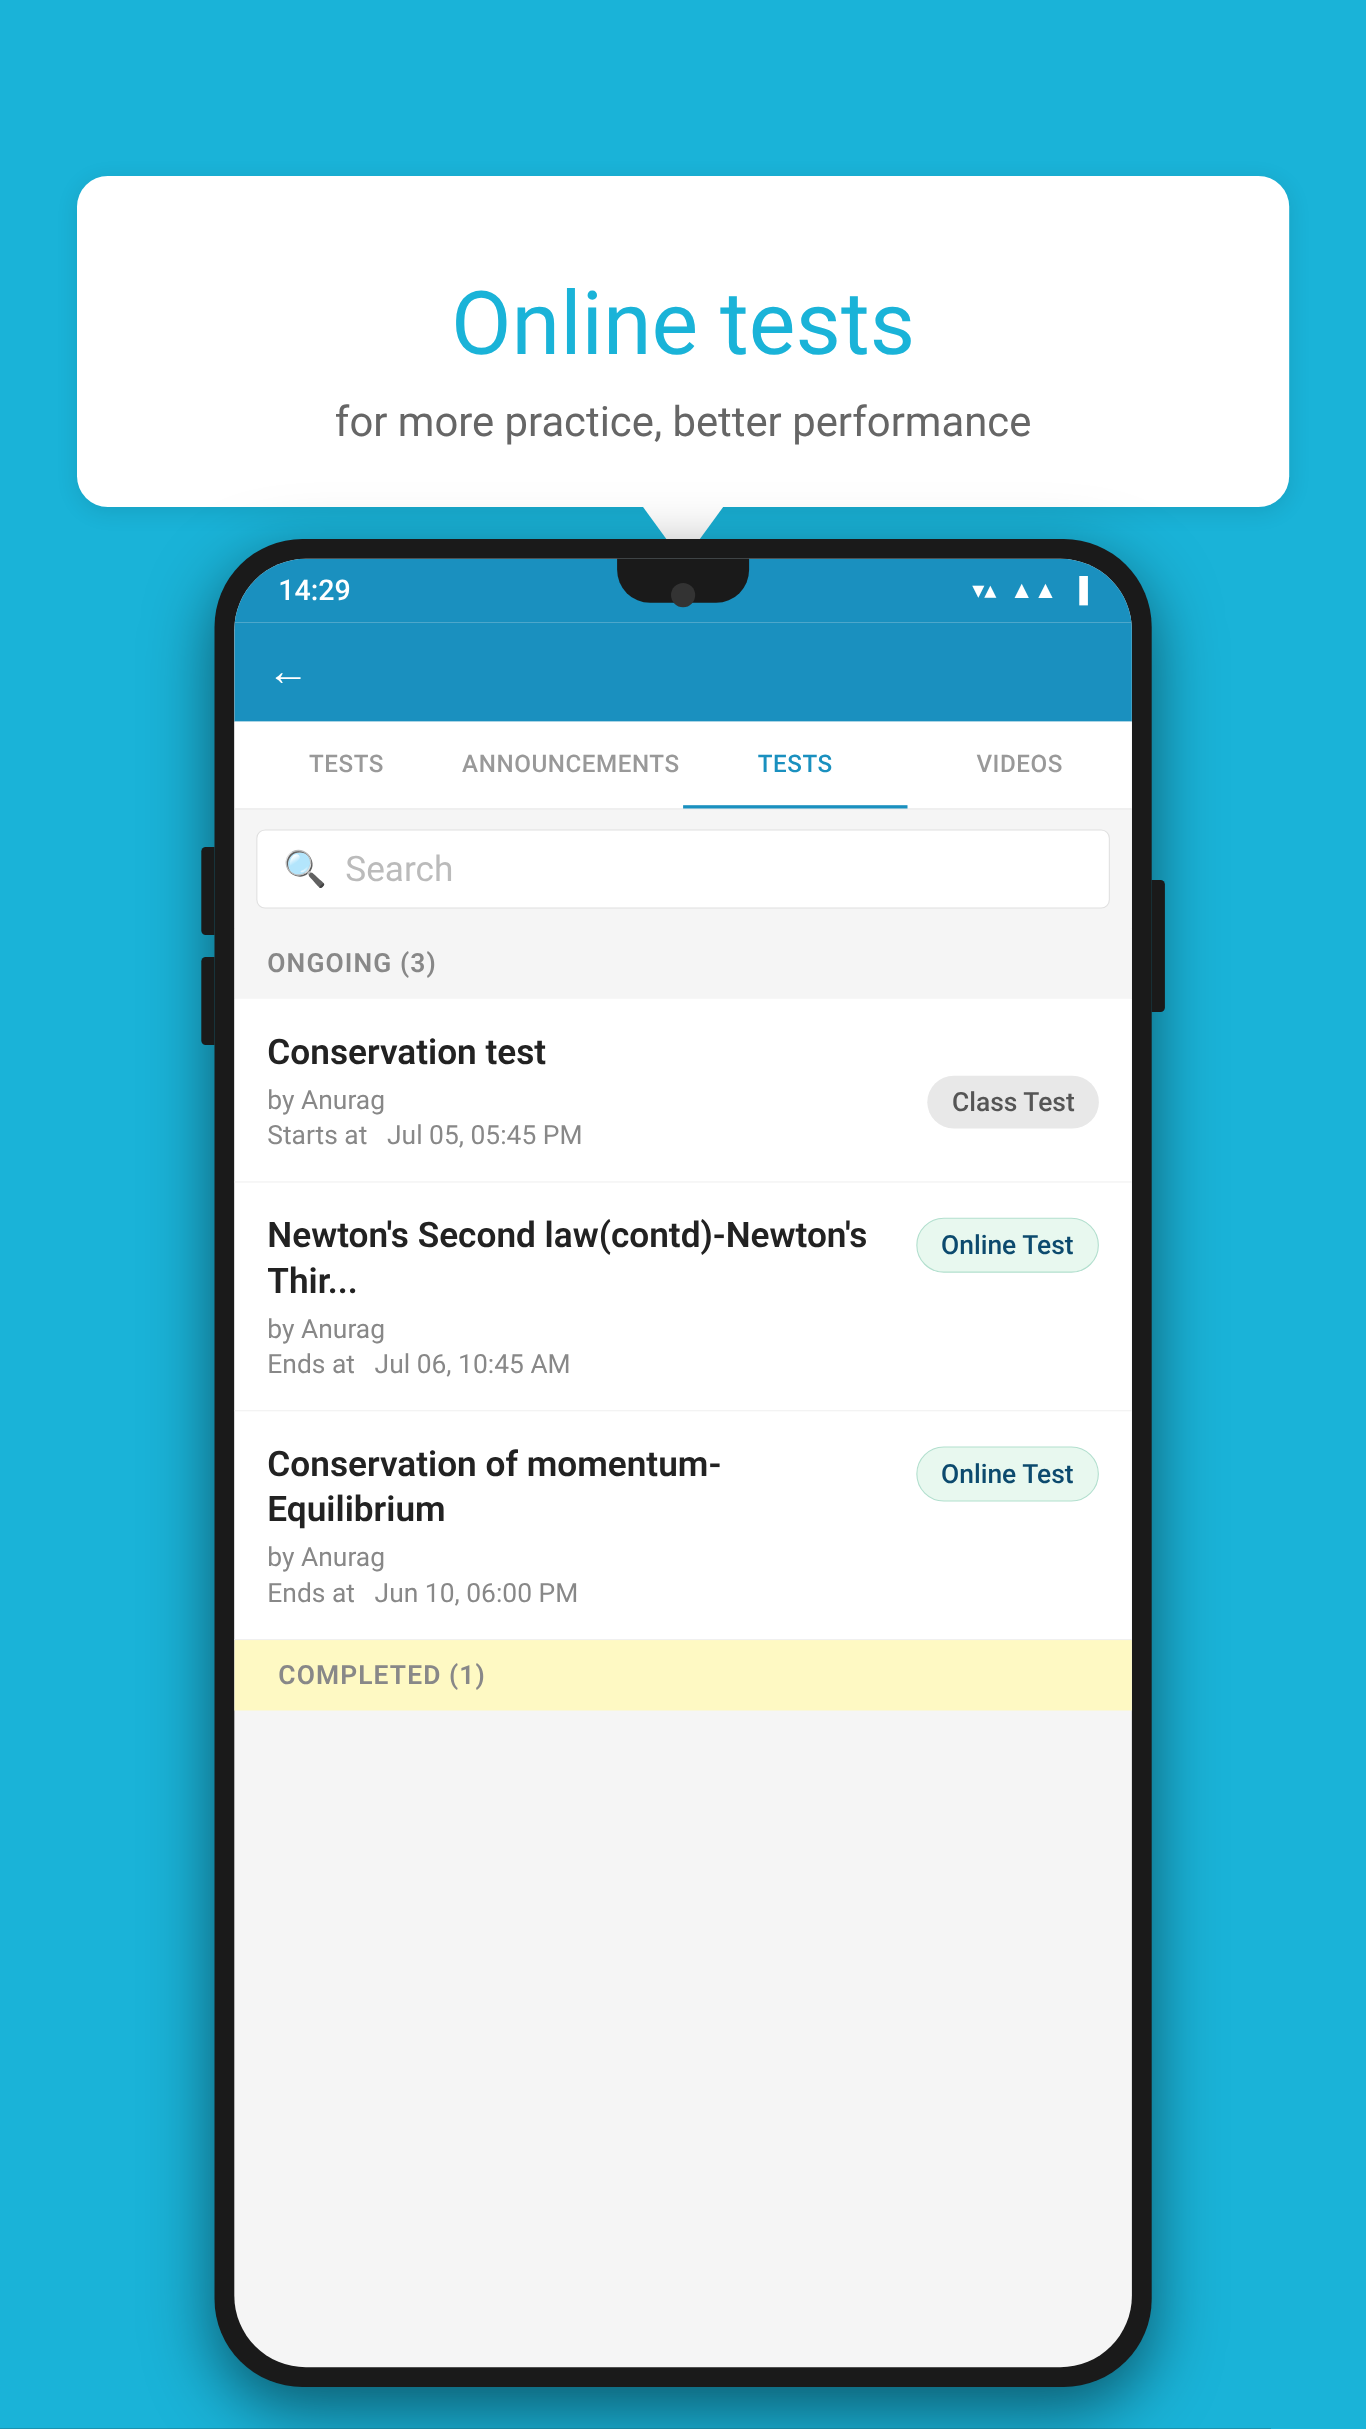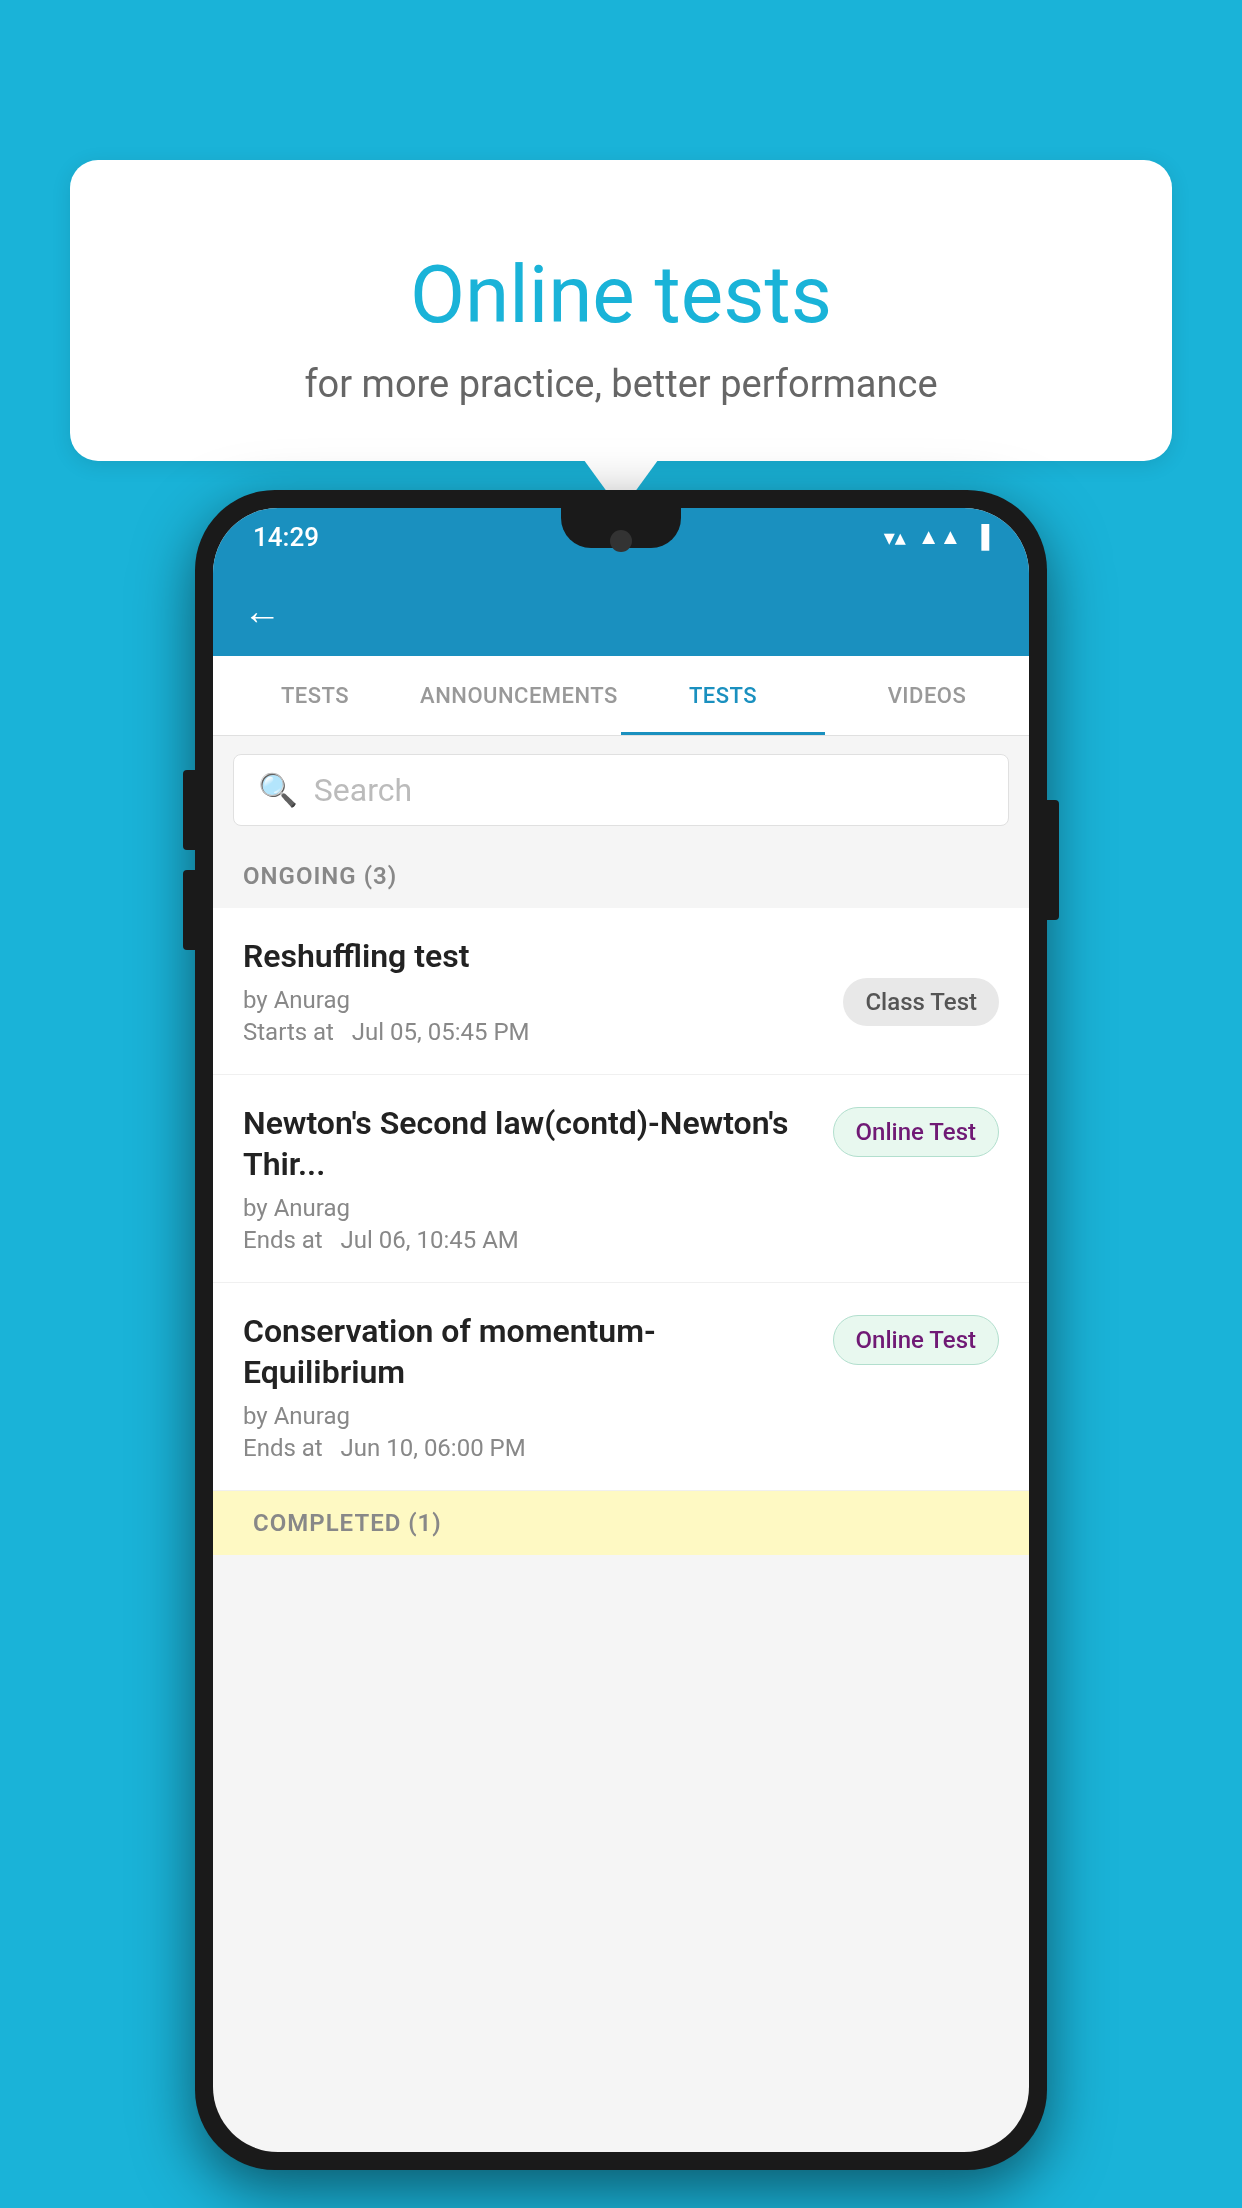--- a/index.html
+++ b/index.html
@@ -310,21 +310,21 @@
     }
 
     .badge-class {
       background: #e8e8e8;
       color: #555;
       margin-top: 42px;
     }
 
     .badge-online {
       background: #e8f8ef;
-      color: #701a75;
+      color: #0c4a6e;
       border: 1.5px solid #b2dfce;
     }
 
     
     .completed-header {
       background: #fef9c3;
       padding: 18px 40px;
     }
 
     .completed-title {
@@ -389,21 +389,21 @@
       </div>
 
       <div class="section-header">
         <span class="section-title">ONGOING (3)</span>
       </div>
 
       <div class="test-list">
 
         <div class="test-item">
           <div class="test-info">
-            <div class="test-name">Reshuffling test</div>
+            <div class="test-name">Conservation test</div>
             <div class="test-author">by Anurag</div>
             <div class="test-time">
               <span>Starts at</span>
               &nbsp;
               <span>Jul 05, 05:45 PM</span>
             </div>
           </div>
           <span class="test-badge badge-class">Class Test</span>
         </div>
 

